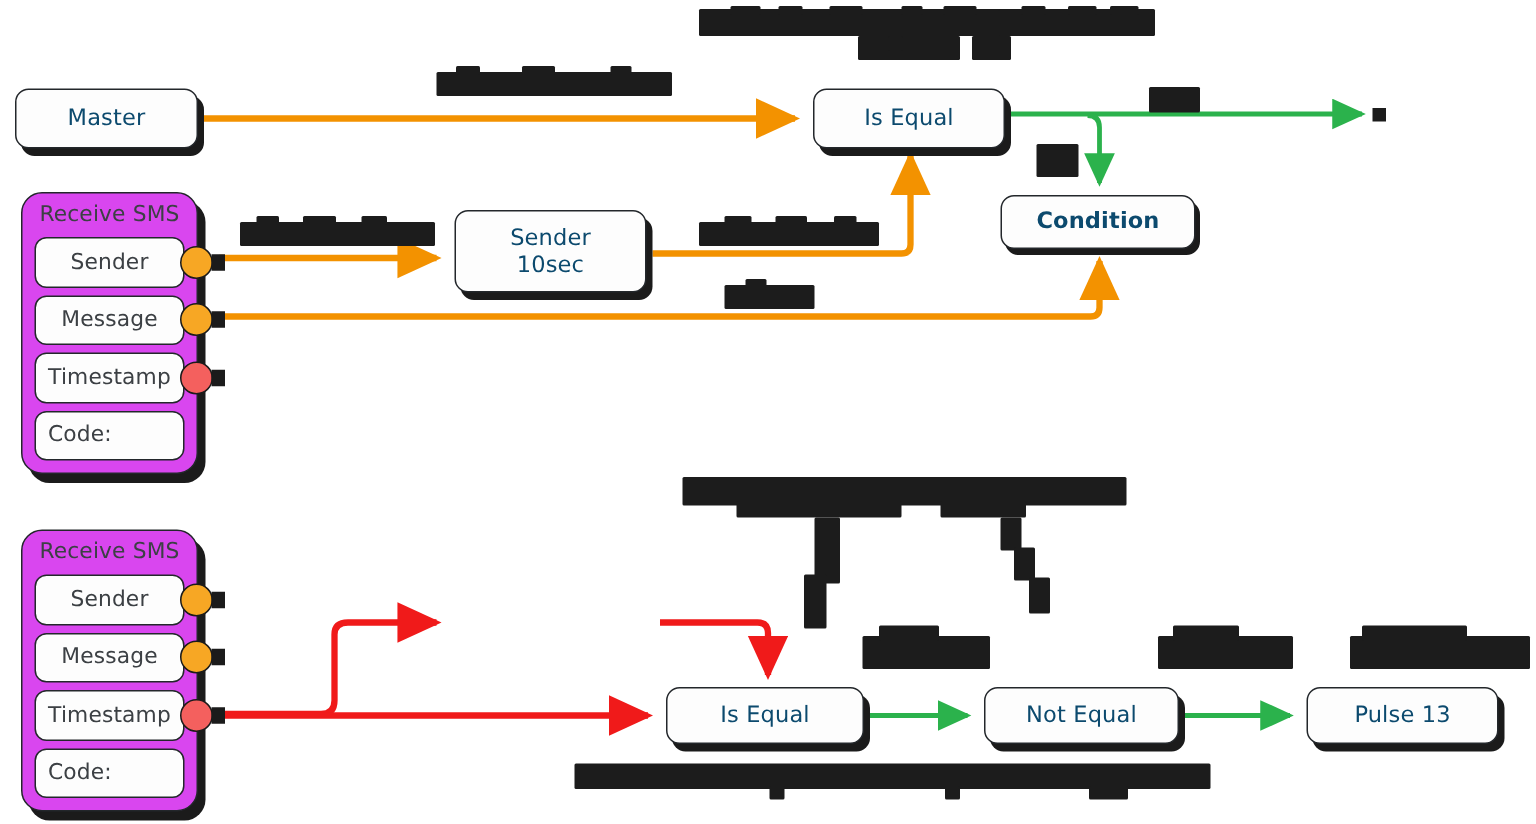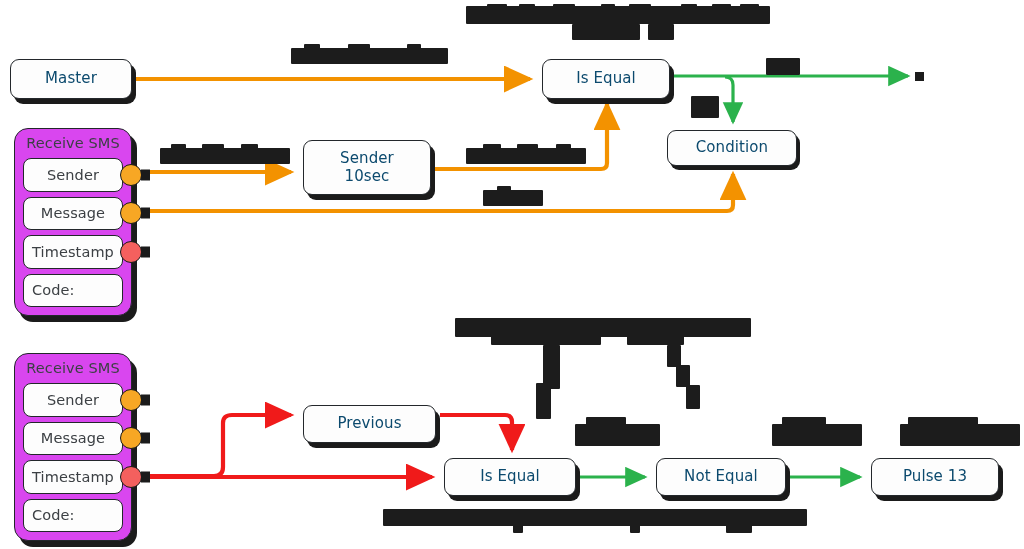--- a/index.html
+++ b/index.html
@@ -33,21 +33,21 @@
     display:flex;
     align-items:center;
     justify-content:center;
     color:#0c4a6e;
     font-size:15px;
     line-height:1.18;
     text-align:center;
     white-space:pre-line;
     letter-spacing:.1px;
   }
-  .node.small-shadow{box-shadow:3px 4px 0 0 #1b1b1b;}
+  .node.small-shadow{box-shadow:3px 4px 0 0 #1b1b1b;font-weight:bold;}
   
   .group-node{
     position:absolute;
     box-sizing:border-box;
     background:#d946ef;
     border:1.8px solid #23272b;
     border-radius:14px;
     box-shadow:5px 6px 0 0 #1b1b1b;
     padding:5px 8px 8px 8px;
     display:flex;
@@ -197,21 +197,20 @@
       <span>Timestamp</span>
       <span class="port red"></span>
       <span class="port-stub"></span>
     </div>
 
     <div class="field left-text">
       <span>Code:</span>
     </div>
   </div>
 
-  <div class="node" style="left:303px;top:405px;width:133px;height:38px;">Previous</div>
 
   <div class="node" style="left:444px;top:458px;width:132px;height:38px;">Is Equal</div>
 
   <div class="node" style="left:656px;top:458px;width:130px;height:38px;">Not Equal</div>
 
   <div class="node" style="left:871px;top:458px;width:128px;height:38px;">Pulse 13</div>
 
   <div class="group-node" style="left:14px;top:353px;width:118px;height:188px;">
     <div class="group-title">Receive SMS</div>
 

